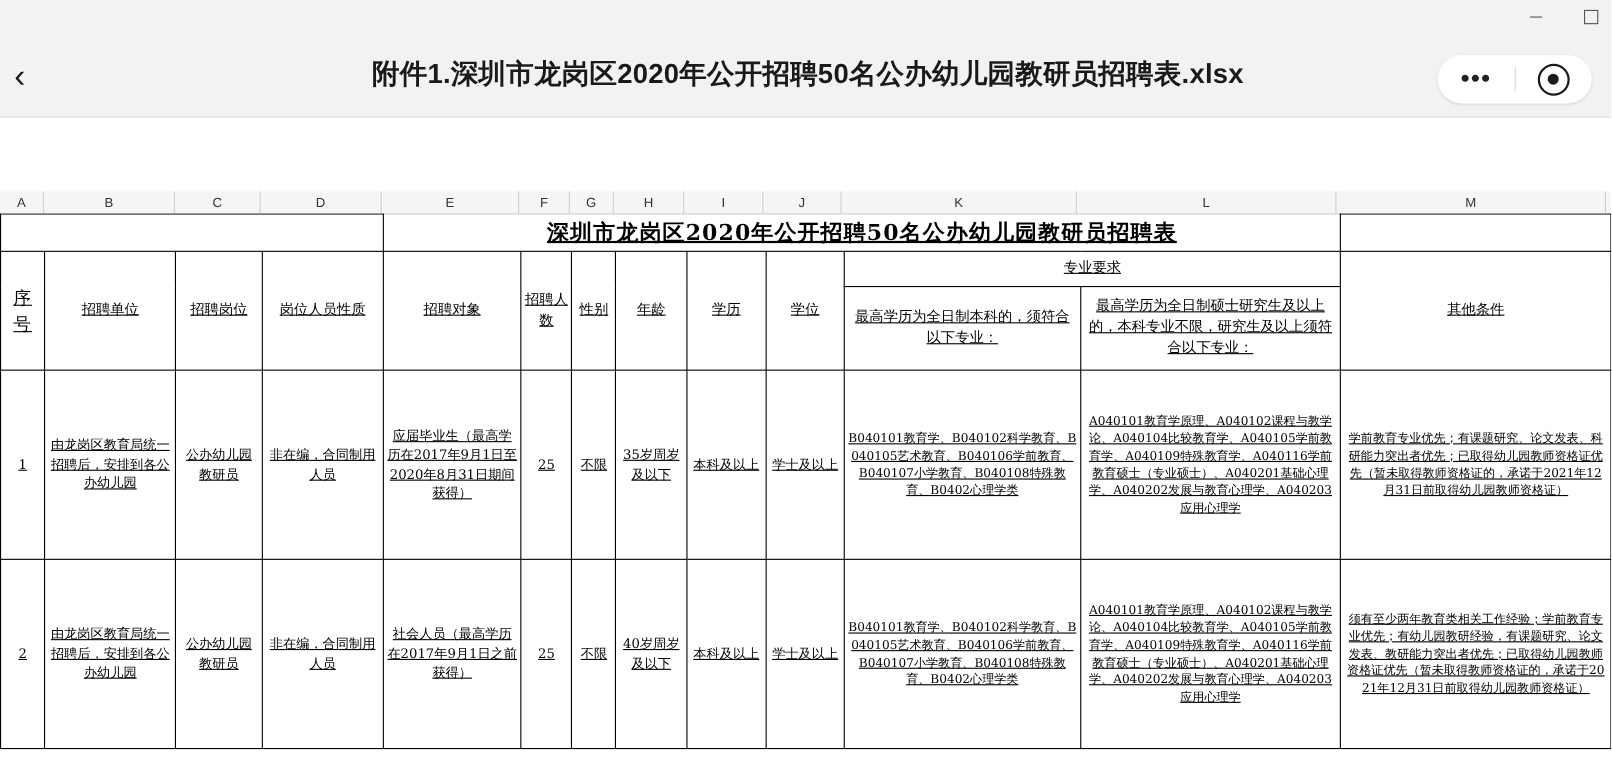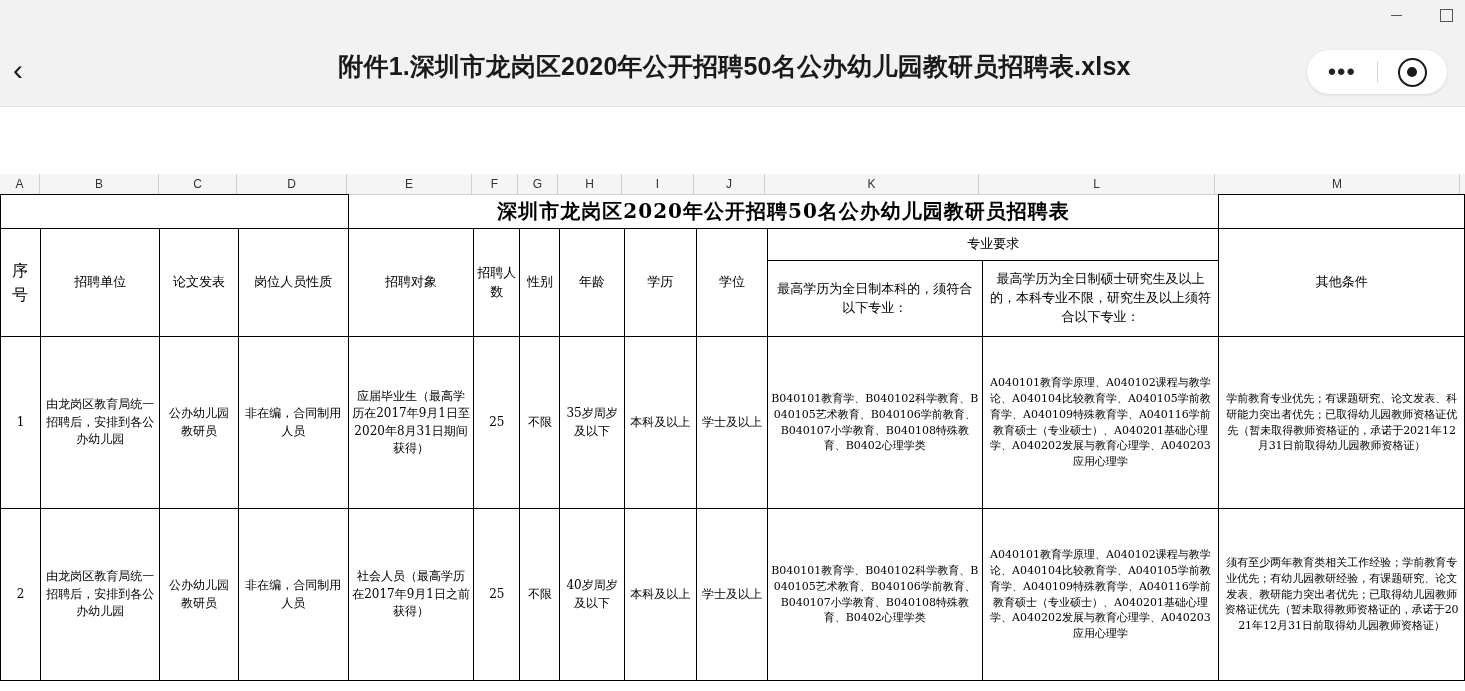--- a/index.html
+++ b/index.html
@@ -188,20 +188,21 @@
     top: 194px; left: 0;
     width: 1465px;
     height: 497px;
     overflow: hidden;
   }
   table.grid {
     border-collapse: collapse;
     table-layout: fixed;
     width: 1465px;
     font-family: "DejaVu Serif", "Liberation Serif", serif;
+    text-decoration: underline;
   }
   table.grid td {
     border: 1px solid #000;
     vertical-align: middle;
     text-align: center;
     color: #000;
     padding: 2px 3px;
     box-sizing: border-box;
     word-break: break-all;
     line-height: 1.45;
@@ -290,21 +291,21 @@
       <tbody>
           <tr>
         <td class="nob" colspan="4"></td>
         <td class="nob title-cell" colspan="8">深圳市龙岗区2020年公开招聘50名公办幼儿园教研员招聘表</td>
         <td class="nob"></td>
       </tr>
 
       <tr>
         <td class="hdr seq" rowspan="2">序号</td>
         <td class="hdr" rowspan="2">招聘单位</td>
-        <td class="hdr" rowspan="2">论文发表</td>
+        <td class="hdr" rowspan="2">招聘岗位</td>
         <td class="hdr" rowspan="2">岗位人员性质</td>
         <td class="hdr" rowspan="2">招聘对象</td>
         <td class="hdr" rowspan="2">招聘人数</td>
         <td class="hdr" rowspan="2">性别</td>
         <td class="hdr" rowspan="2">年龄</td>
         <td class="hdr" rowspan="2">学历</td>
         <td class="hdr" rowspan="2">学位</td>
         <td class="hdr" colspan="2" style="height:32px">专业要求</td>
         <td class="hdr" rowspan="2">其他条件</td>
       </tr>

